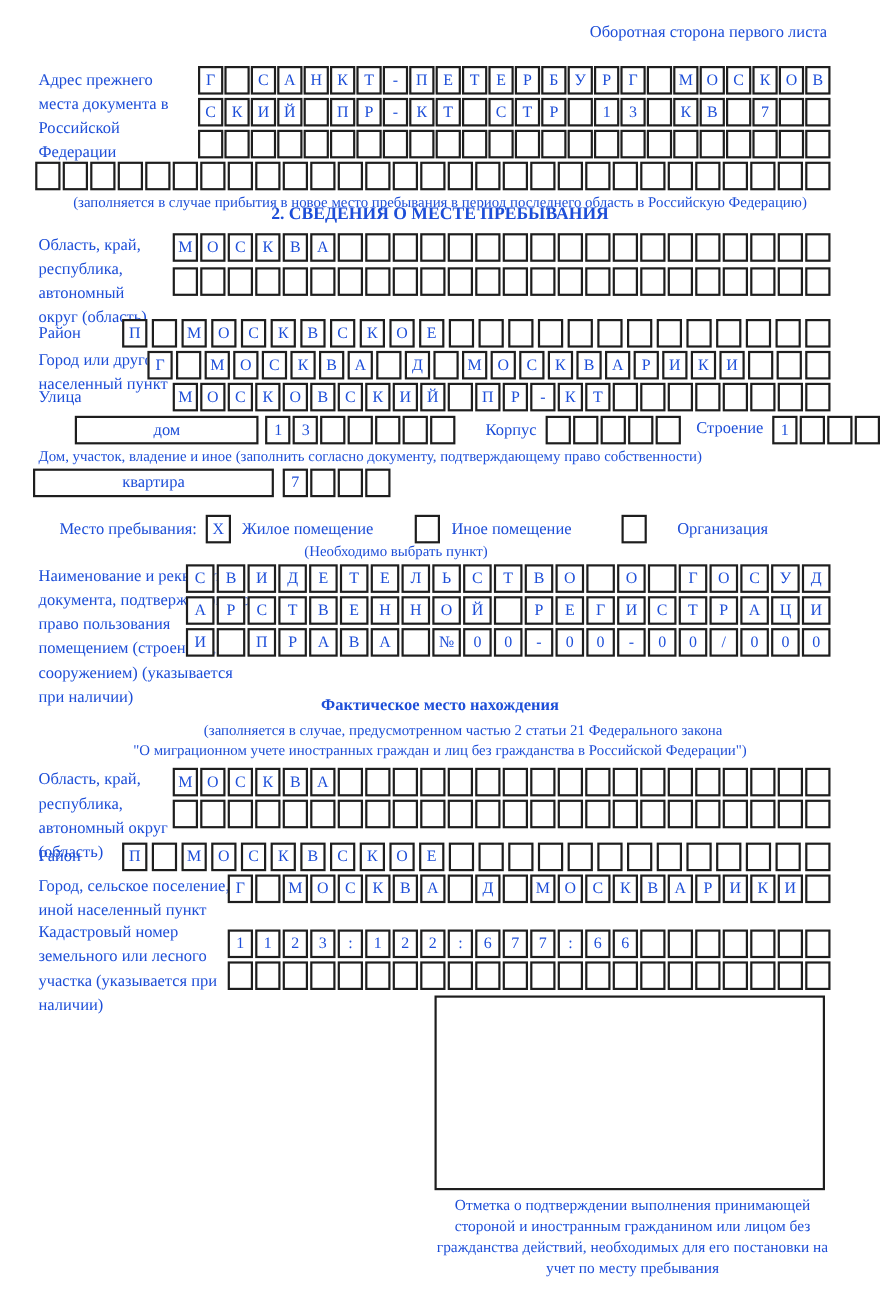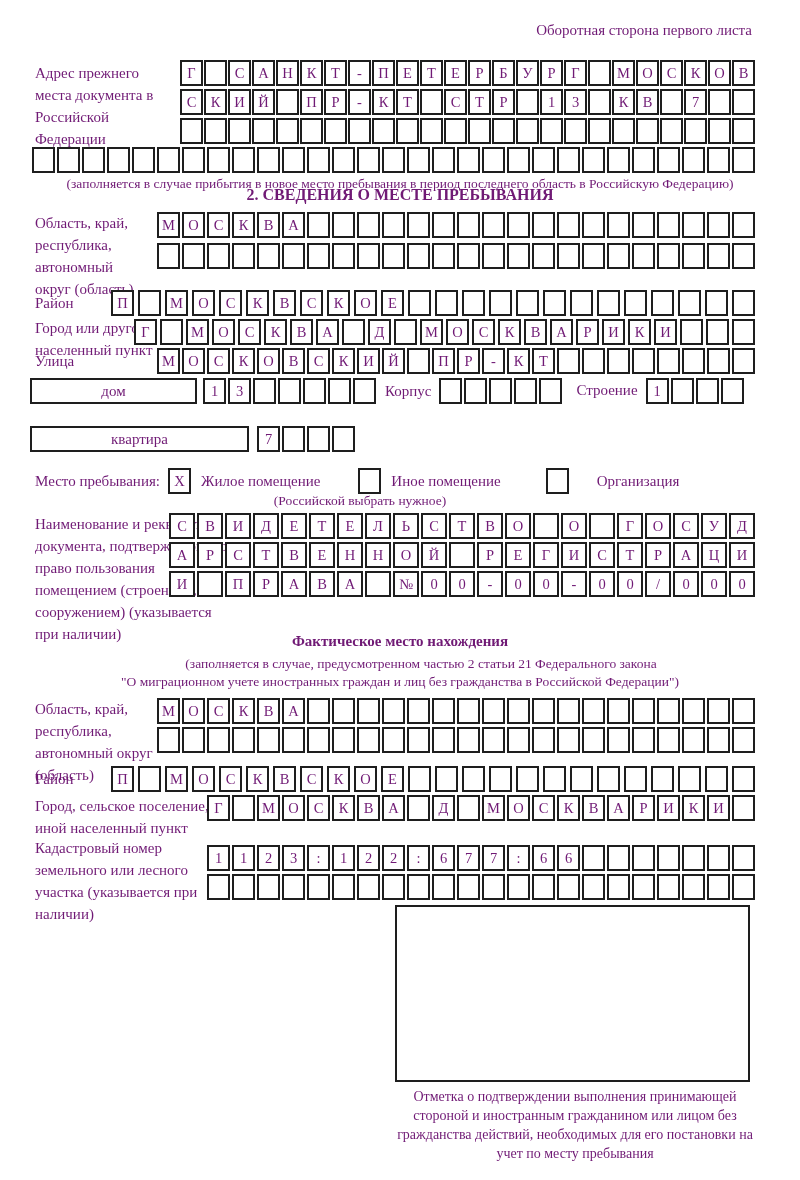--- a/index.html
+++ b/index.html
@@ -1,19 +1,19 @@
 <!DOCTYPE html>
 <html><head>
 <meta charset="utf-8">
 <style>
   * { margin:0; padding:0; box-sizing:border-box; }
   html,body { background:#ffffff; }
   .page {
     position:relative; width:800px; height:1180px; margin:0 auto;
-    background:#ffffff; color:#701a75;
+    background:#ffffff; color:#1d4ed8;
     font-family:"Liberation Serif","DejaVu Serif",serif;
     overflow:hidden;
   }
   .abs { position:absolute; left:0; width:800px; }
   .lbl { position:absolute; left:35px; font-size:15px; line-height:22px; }
   .rows-right { position:absolute; right:45px; top:0; display:flex; flex-direction:column; align-items:flex-end; row-gap:3px; }
   .cellrow { display:flex; gap:2px; }
   .cellrow.g1 { gap:1px; }
   .cellrow.g3 { gap:3px; }
   .cellrow.g4 { gap:4px; }
@@ -308,73 +308,74 @@
           <span class="cell"></span>
           <span class="cell"></span>
           <span class="cell"></span>
           <span class="cell"></span>
           <span class="cell"></span>
         </div>
     </div>
   </div>
 
   <div class="abs inline-row" style="top:378px; padding-left:30px;">
-    <div class="widebox" style="width:167px;">дом</div>
+    <div class="widebox" style="width:185px;margin-left:38px;">дом</div>
     <div class="cellrow" style="margin-left:6px;">
         <span class="cell">1</span>
         <span class="cell">3</span>
         <span class="cell"></span>
         <span class="cell"></span>
         <span class="cell"></span>
         <span class="cell"></span>
         <span class="cell"></span>
       </div>
-    <div class="inline-lab" style="margin:0 8px 0 9px;">Корпус</div>
+    <div class="inline-lab" style="margin:0 8px 0 27px;">Корпус</div>
     <div class="cellrow">
         <span class="cell"></span>
         <span class="cell"></span>
         <span class="cell"></span>
         <span class="cell"></span>
         <span class="cell"></span>
       </div>
     <div class="inline-lab" style="margin:0 8px 2px 14px;">Строение</div>
     <div class="cellrow">
         <span class="cell">1</span>
         <span class="cell"></span>
         <span class="cell"></span>
         <span class="cell"></span>
       </div>
   </div>
+  <div class="abs note" style="top:407px; padding-left:35px;">Дом, участок, владение и иное (заполнить согласно документу, подтверждающему право собственности)</div>
 
   <div class="abs inline-row" style="top:426px; padding-left:30px;">
     <div class="widebox" style="width:219px;">квартира</div>
     <div class="cellrow" style="margin-left:8px;">
         <span class="cell">7</span>
         <span class="cell"></span>
         <span class="cell"></span>
         <span class="cell"></span>
       </div>
   </div>
 
-  <div class="abs inline-row" style="top:468px; padding-left:35px;">
+  <div class="abs inline-row" style="top:468px; padding-left:54px;">
     <div class="inline-lab">Место пребывания:</div>
     <div class="cellrow" style="margin-left:8px;">
         <span class="cell">X</span>
       </div>
     <div class="inline-lab" style="margin-left:10px;">Жилое помещение</div>
     <div class="cellrow" style="margin-left:38px;">
         <span class="cell"></span>
       </div>
     <div class="inline-lab" style="margin-left:10px;">Иное помещение</div>
     <div class="cellrow" style="margin-left:45px;">
         <span class="cell"></span>
       </div>
     <div class="inline-lab" style="margin-left:28px;">Организация</div>
   </div>
-  <div class="note center" style="position:absolute; left:195px; top:493px; width:330px;">(Российской выбрать нужное)</div>
+  <div class="note center" style="position:absolute; left:195px; top:493px; width:330px;">(Необходимо выбрать пункт)</div>
 
   <div class="abs" style="top:513px;">
     <div class="lbl" style="top:0; width:200px;">Наименование и реквизиты документа, подтверждающего право пользования помещением (строением, сооружением) (указывается при наличии)</div>
     <div class="rows-right doc-cells">
       <div class="cellrow">
           <span class="cell">С</span>
           <span class="cell">В</span>
           <span class="cell">И</span>
           <span class="cell">Д</span>
           <span class="cell">Е</span>

